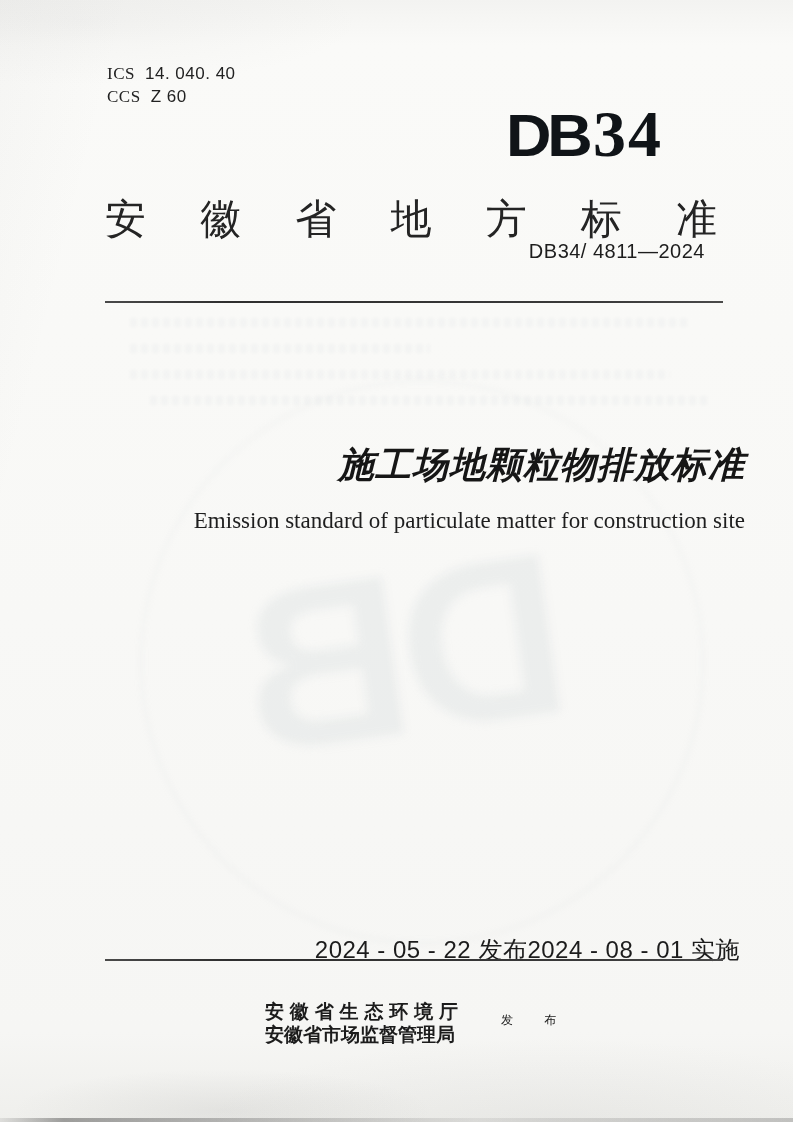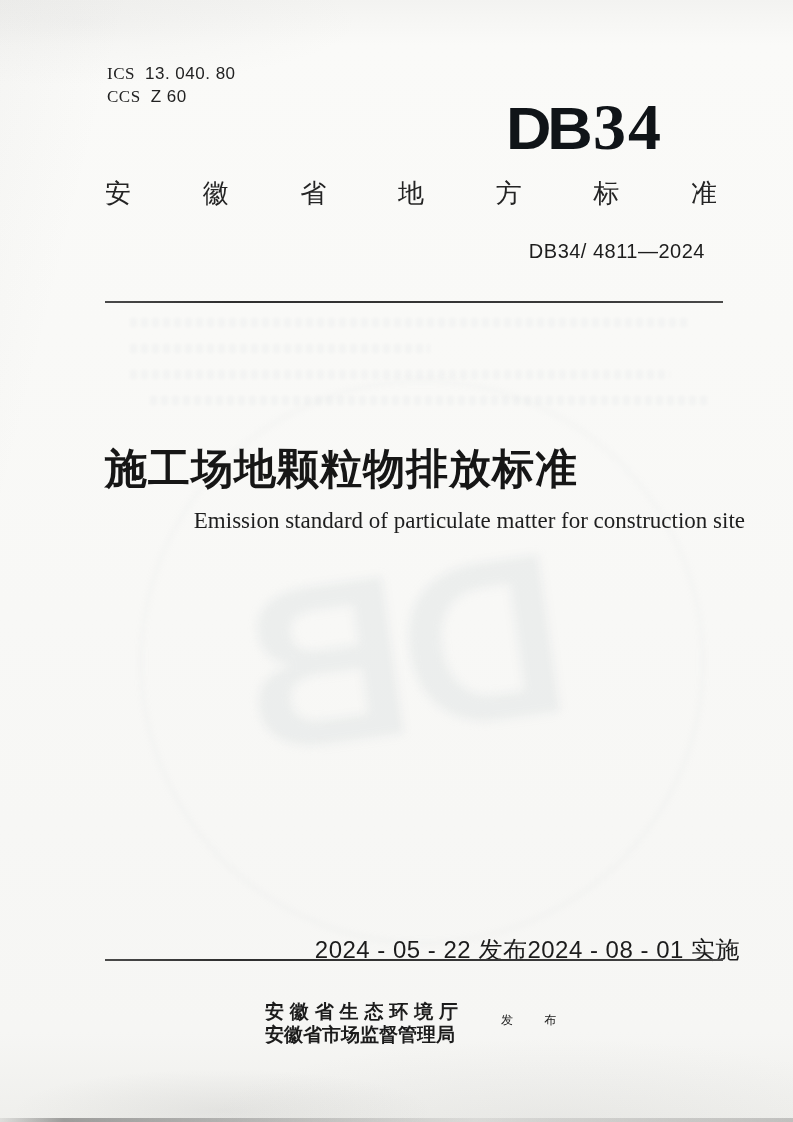--- a/index.html
+++ b/index.html
@@ -50,21 +50,21 @@
     margin-right: 10px;
     margin-top: 40px;
   }
   .ics-block .code-value {
     font-family: "Liberation Sans", sans-serif;
   }
 
   .logo {
     position: absolute;
     right: 130px;
-    top: 94px;
+    top: 101px;
     white-space: nowrap;
     color: #101418;
     line-height: 1;
     text-align: center;
   }
   .logo .logo-db {
     font-family: "Liberation Sans", sans-serif;
     font-weight: 900;
     font-size: 60px;
     letter-spacing: -4px;
@@ -77,23 +77,23 @@
     font-weight: 700;
     font-size: 66px;
     letter-spacing: 2px;
     margin-left: 6px;
     vertical-align: baseline;
   }
 
   .standard-type {
     position: absolute;
     left: 105px;
-    top: 176px;
+    top: 192px;
     width: 612px;
-    font-size: 26px;
+    font-size: 41px;
     font-weight: 400;
     color: #242424;
     text-align: justify;
     text-align-last: justify;
     white-space: nowrap;
     letter-spacing: 0;
   }
 
   .doc-number {
     position: absolute;
@@ -147,26 +147,27 @@
     border: 2px solid rgba(180,188,195,0.13);
     filter: blur(3px);
   }
 
   
   .main-title {
     position: absolute;
     left: 105px;
     top: 441px;
     width: 640px;
-    text-align: left;
-    font-size: 42px;
+    text-align: right;
+    font-size: 36px;
     font-weight: 700;
     letter-spacing: 1px;
     color: #161616;
     white-space: nowrap;
+    font-style: italic;
   }
   .subtitle-en {
     position: absolute;
     left: 105px;
     top: 508px;
     width: 640px;
     text-align: right;
     font-family: "Liberation Serif", serif;
     font-size: 23px;
     font-weight: 400;
@@ -221,21 +222,21 @@
 
   <div class="bleed-circle"></div>
   <div class="bleed-watermark">DB</div>
   <div class="bleed-row" style="left:130px; top:318px; width:560px;"></div>
   <div class="bleed-row" style="left:130px; top:344px; width:300px;"></div>
   <div class="bleed-row" style="left:130px; top:370px; width:540px;"></div>
   <div class="bleed-row" style="left:150px; top:396px; width:560px;"></div>
 
   <div class="ics-block">
     <div>
-      <span class="code-prefix">ICS</span><span class="code-value">13. 040. 80</span>
+      <span class="code-prefix">ICS</span><span class="code-value">14. 040. 40</span>
     </div>
     <div>
       <span class="code-prefix">CCS</span><span class="code-value">Z 60</span>
     </div>
   </div>
 
   <div class="logo">
     <span class="logo-db">DB</span><span class="logo-num">34</span>
   </div>
 

